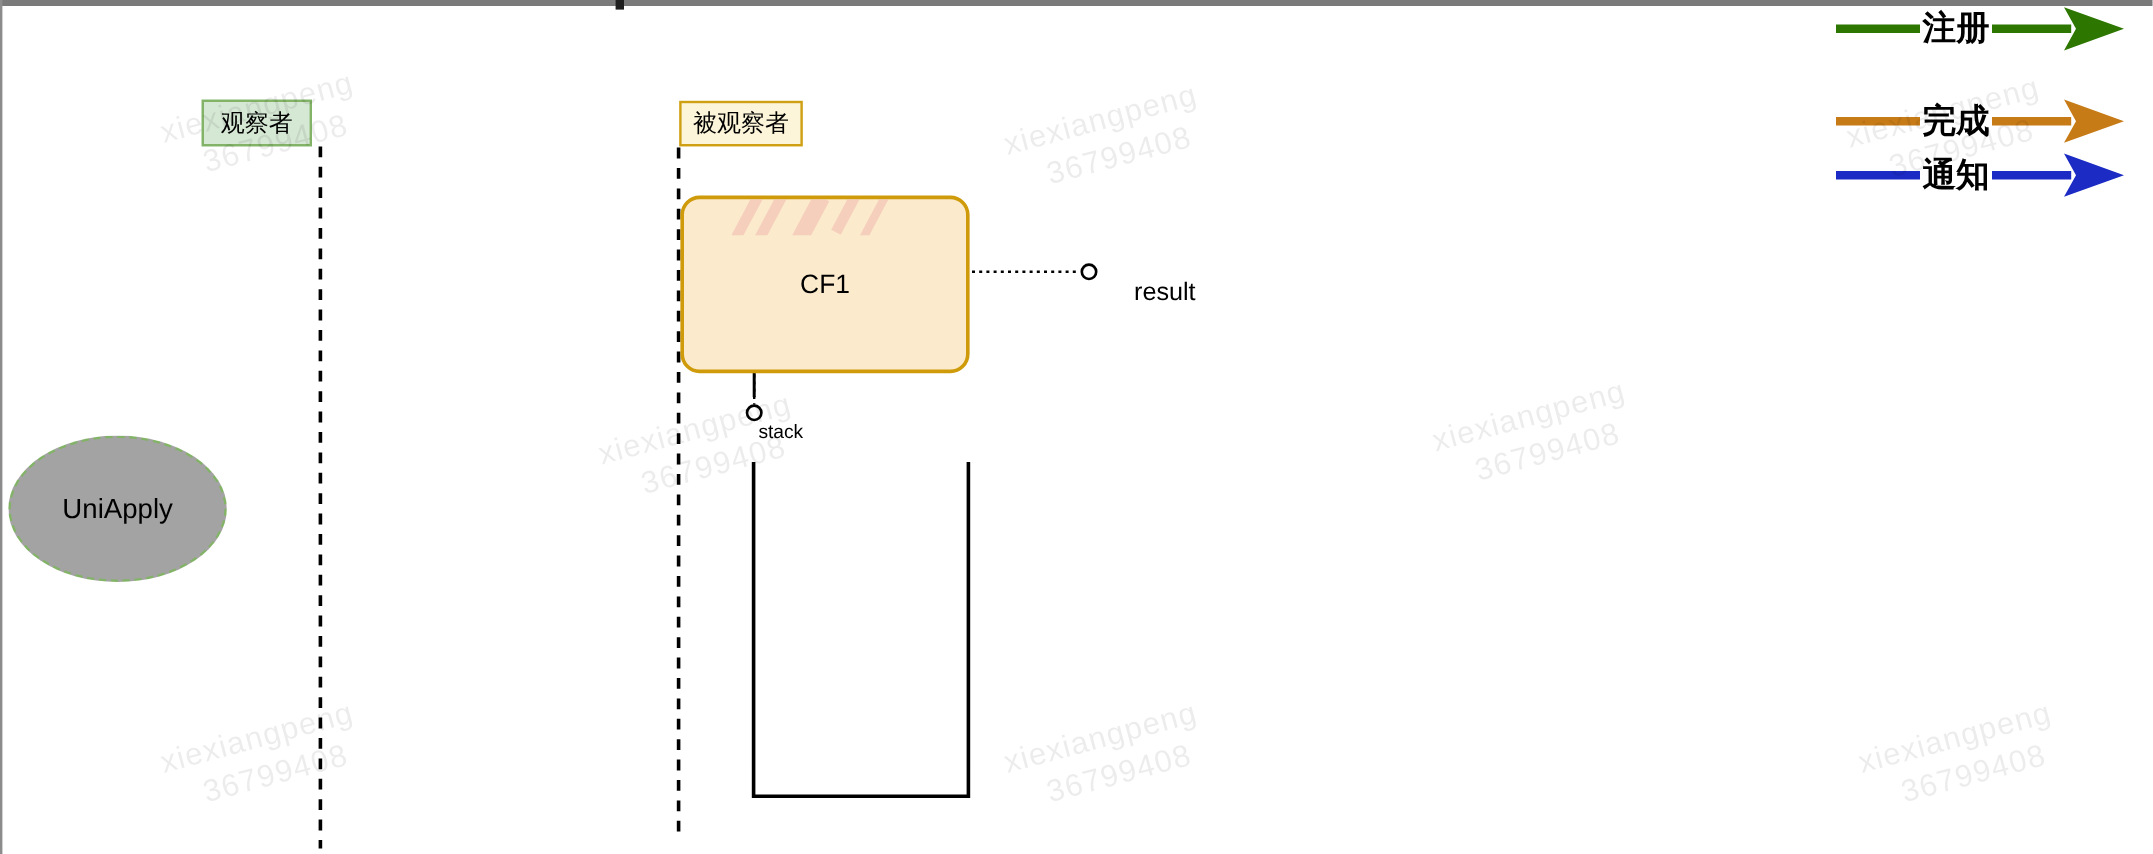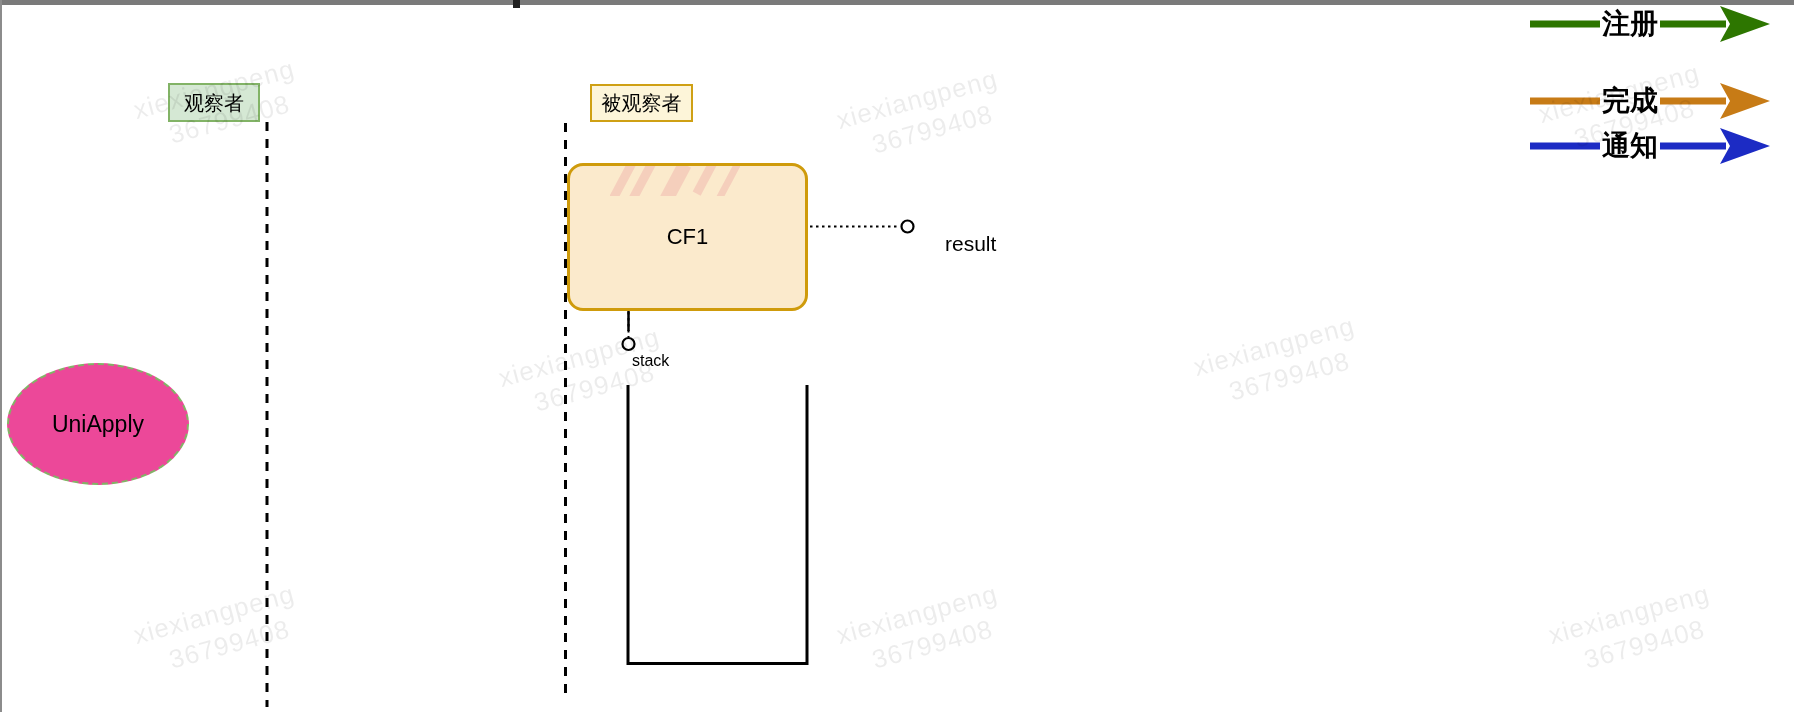--- a/index.html
+++ b/index.html
@@ -14,21 +14,21 @@
 
   
   #linework{position:absolute;left:0;top:0;}
 
   
   .actor-label{
     position:absolute;display:flex;align-items:center;justify-content:center;
     font-size:20px;line-height:1;box-sizing:border-box;
   }
   .actor-observer{left:168px;top:83px;width:92px;height:39px;background:#d5e8d4;border:2px solid #82b366;}
-  .actor-subject{left:566px;top:84px;width:103px;height:38px;background:#fdf5d9;border:2px solid #cfa014;margin-left:24px;}
+  .actor-subject{left:566px;top:84px;width:103px;height:38px;background:#fdf5d9;border:2px solid #cfa014;}
 
   
   .cf1-node{
     position:absolute;left:567px;top:163px;width:241px;height:148px;box-sizing:border-box;
     background:#fbeacc;border:3px solid #cf9b0b;border-radius:16px;
     display:flex;align-items:center;justify-content:center;font-size:22px;
   }
   
   .red-watermark{position:absolute;left:610px;top:166px;width:130px;height:30px;overflow:hidden;opacity:.5;}
   .red-watermark i{position:absolute;display:block;width:9px;height:42px;background:#f0b6ae;transform:rotate(28deg);}
@@ -39,21 +39,21 @@
   .red-watermark i:nth-child(5){left:114px;top:-4px;width:7px;}
 
   
   .port-label{position:absolute;font-size:21px;line-height:1;}
   .result-label{left:917px;top:233px;margin-left:28px;}
   .stack-label{left:600px;top:353px;font-size:16px;margin-left:32px;}
 
   
   .uniapply{
     position:absolute;left:7px;top:363px;width:182px;height:122px;box-sizing:border-box;
-    background:#ec4899;border:2px dashed #82b366;border-radius:50%;
+    background:#a3a3a3;border:2px dashed #82b366;border-radius:50%;
     display:flex;align-items:center;justify-content:center;font-size:23px;
   }
 
   
   .legend-row{position:absolute;left:1528px;width:245px;height:44px;}
   .legend-row svg{position:absolute;left:0;top:0;}
   .legend-label{
     position:absolute;left:102px;top:22px;transform:translate(-50%,-50%);
     font-size:28px;font-weight:bold;background:#fff;padding:0 2px;line-height:1.1;white-space:nowrap;
   }

